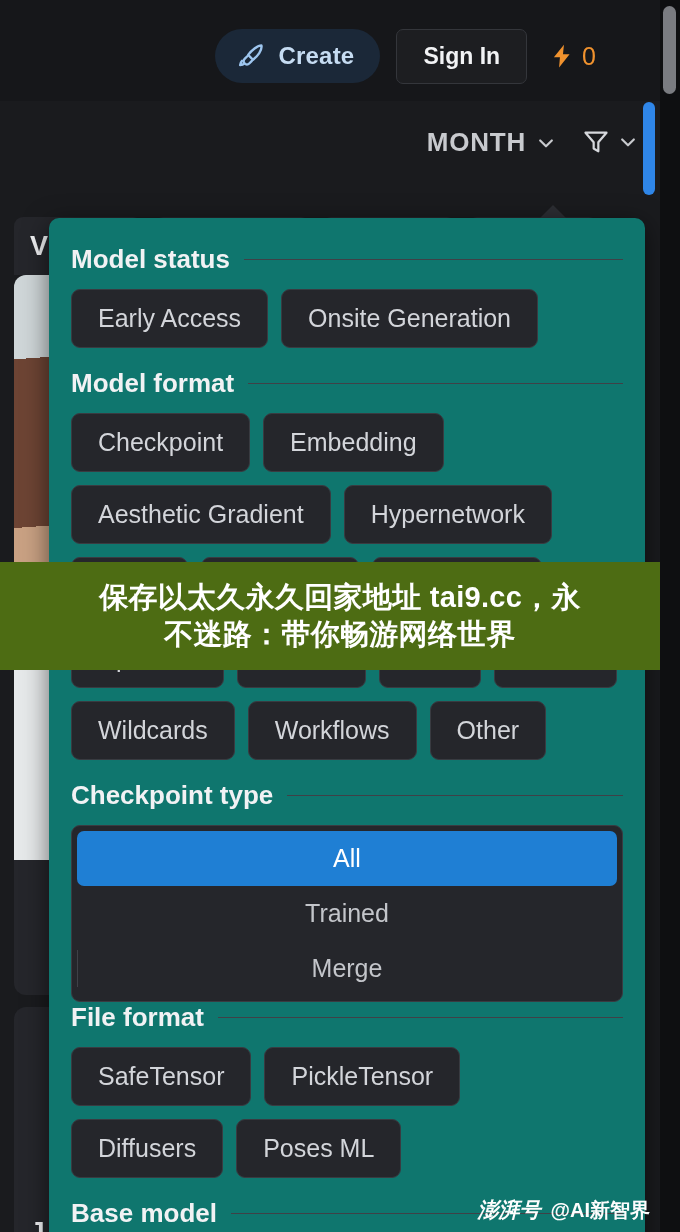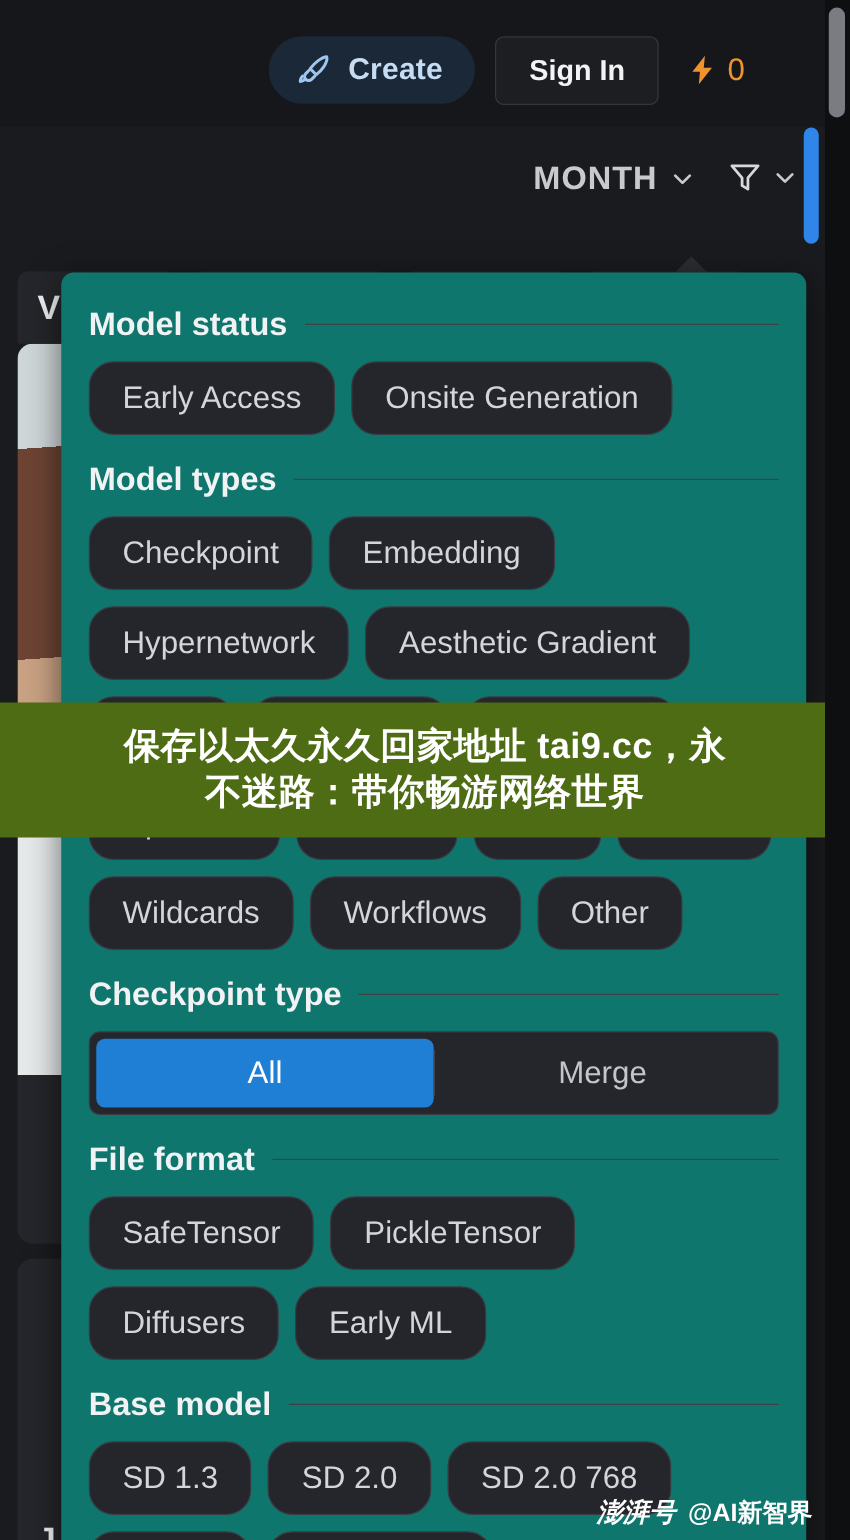--- a/index.html
+++ b/index.html
@@ -121,30 +121,30 @@
   }
   .section-head .st {
     color: #f1f2f4; font-size: 26px; font-weight: 700; white-space: nowrap;
   }
   .section-head .rule { flex: 1; height: 1px; background: #3f4147; }
 
   .chips { display: flex; flex-wrap: wrap; gap: 13px; margin-bottom: 20px; }
   .chip {
     background: #25262b;
     border: 1px solid #393b41;
-    border-radius: 20px;
+    border-radius: 9px;
     padding: 14px 26px;
     color: #d3d5da; font-size: 25px;
     cursor: pointer; white-space: nowrap;
   }
 
   .seg {
     display: flex; background: #25262b;
     border: 1px solid #393b41; border-radius: 9px;
-    padding: 5px; margin-bottom: 20px; width: 100%;
+    padding: 5px; width: 100%; flex-direction: column;
   }
   .seg-item {
     flex: 1; text-align: center; padding: 13px 0;
     color: #c3c5ca; font-size: 25px; border-radius: 7px; cursor: pointer;
     position: relative;
   }
   .seg-item.active { background: #1f7fd4; color: #ffffff; }
   .seg-item.divided::before {
     content: ""; position: absolute; left: 0; top: 9px; bottom: 9px;
     width: 1px; background: #3f4147;
@@ -265,56 +265,57 @@
     <div class="panel-inner" id="panel-body">
         <div class="section-head">
           <span class="st">Model status</span>
           <span class="rule"></span>
         </div>
         <div class="chips">
           <button class="chip">Early Access</button>
           <button class="chip">Onsite Generation</button>
         </div>
         <div class="section-head">
-          <span class="st">Model types</span>
+          <span class="st">Model format</span>
           <span class="rule"></span>
         </div>
         <div class="chips">
           <button class="chip">Checkpoint</button>
           <button class="chip">Embedding</button>
+          <button class="chip">Aesthetic Gradient</button>
           <button class="chip">Hypernetwork</button>
-          <button class="chip">Aesthetic Gradient</button>
           <button class="chip">LoRA</button>
           <button class="chip">LyCORIS</button>
           <button class="chip">Controlnet</button>
           <button class="chip">Upscaler</button>
           <button class="chip">Motion</button>
           <button class="chip">VAE</button>
           <button class="chip">Poses</button>
           <button class="chip">Wildcards</button>
           <button class="chip">Workflows</button>
           <button class="chip">Other</button>
         </div>
         <div class="section-head">
           <span class="st">Checkpoint type</span>
           <span class="rule"></span>
         </div>
         <div class="seg">
           <div class="seg-item active">All</div>
+          <div class="seg-item">Trained</div>
           <div class="seg-item divided">Merge</div>
         </div>
         <div class="section-head">
           <span class="st">File format</span>
           <span class="rule"></span>
         </div>
         <div class="chips">
           <button class="chip">SafeTensor</button>
           <button class="chip">PickleTensor</button>
           <button class="chip">Diffusers</button>
-          <button class="chip">Early ML</button>
+          <button class="chip">Poses ML</button>
         </div>
         <div class="section-head">
           <span class="st">Base model</span>
           <span class="rule"></span>
         </div>
         <div class="chips">
           <button class="chip">SD 1.3</button>
           <button class="chip">SD 2.0</button>
           <button class="chip">SD 2.0 768</button>
           <button class="chip">SD 2.1</button>

